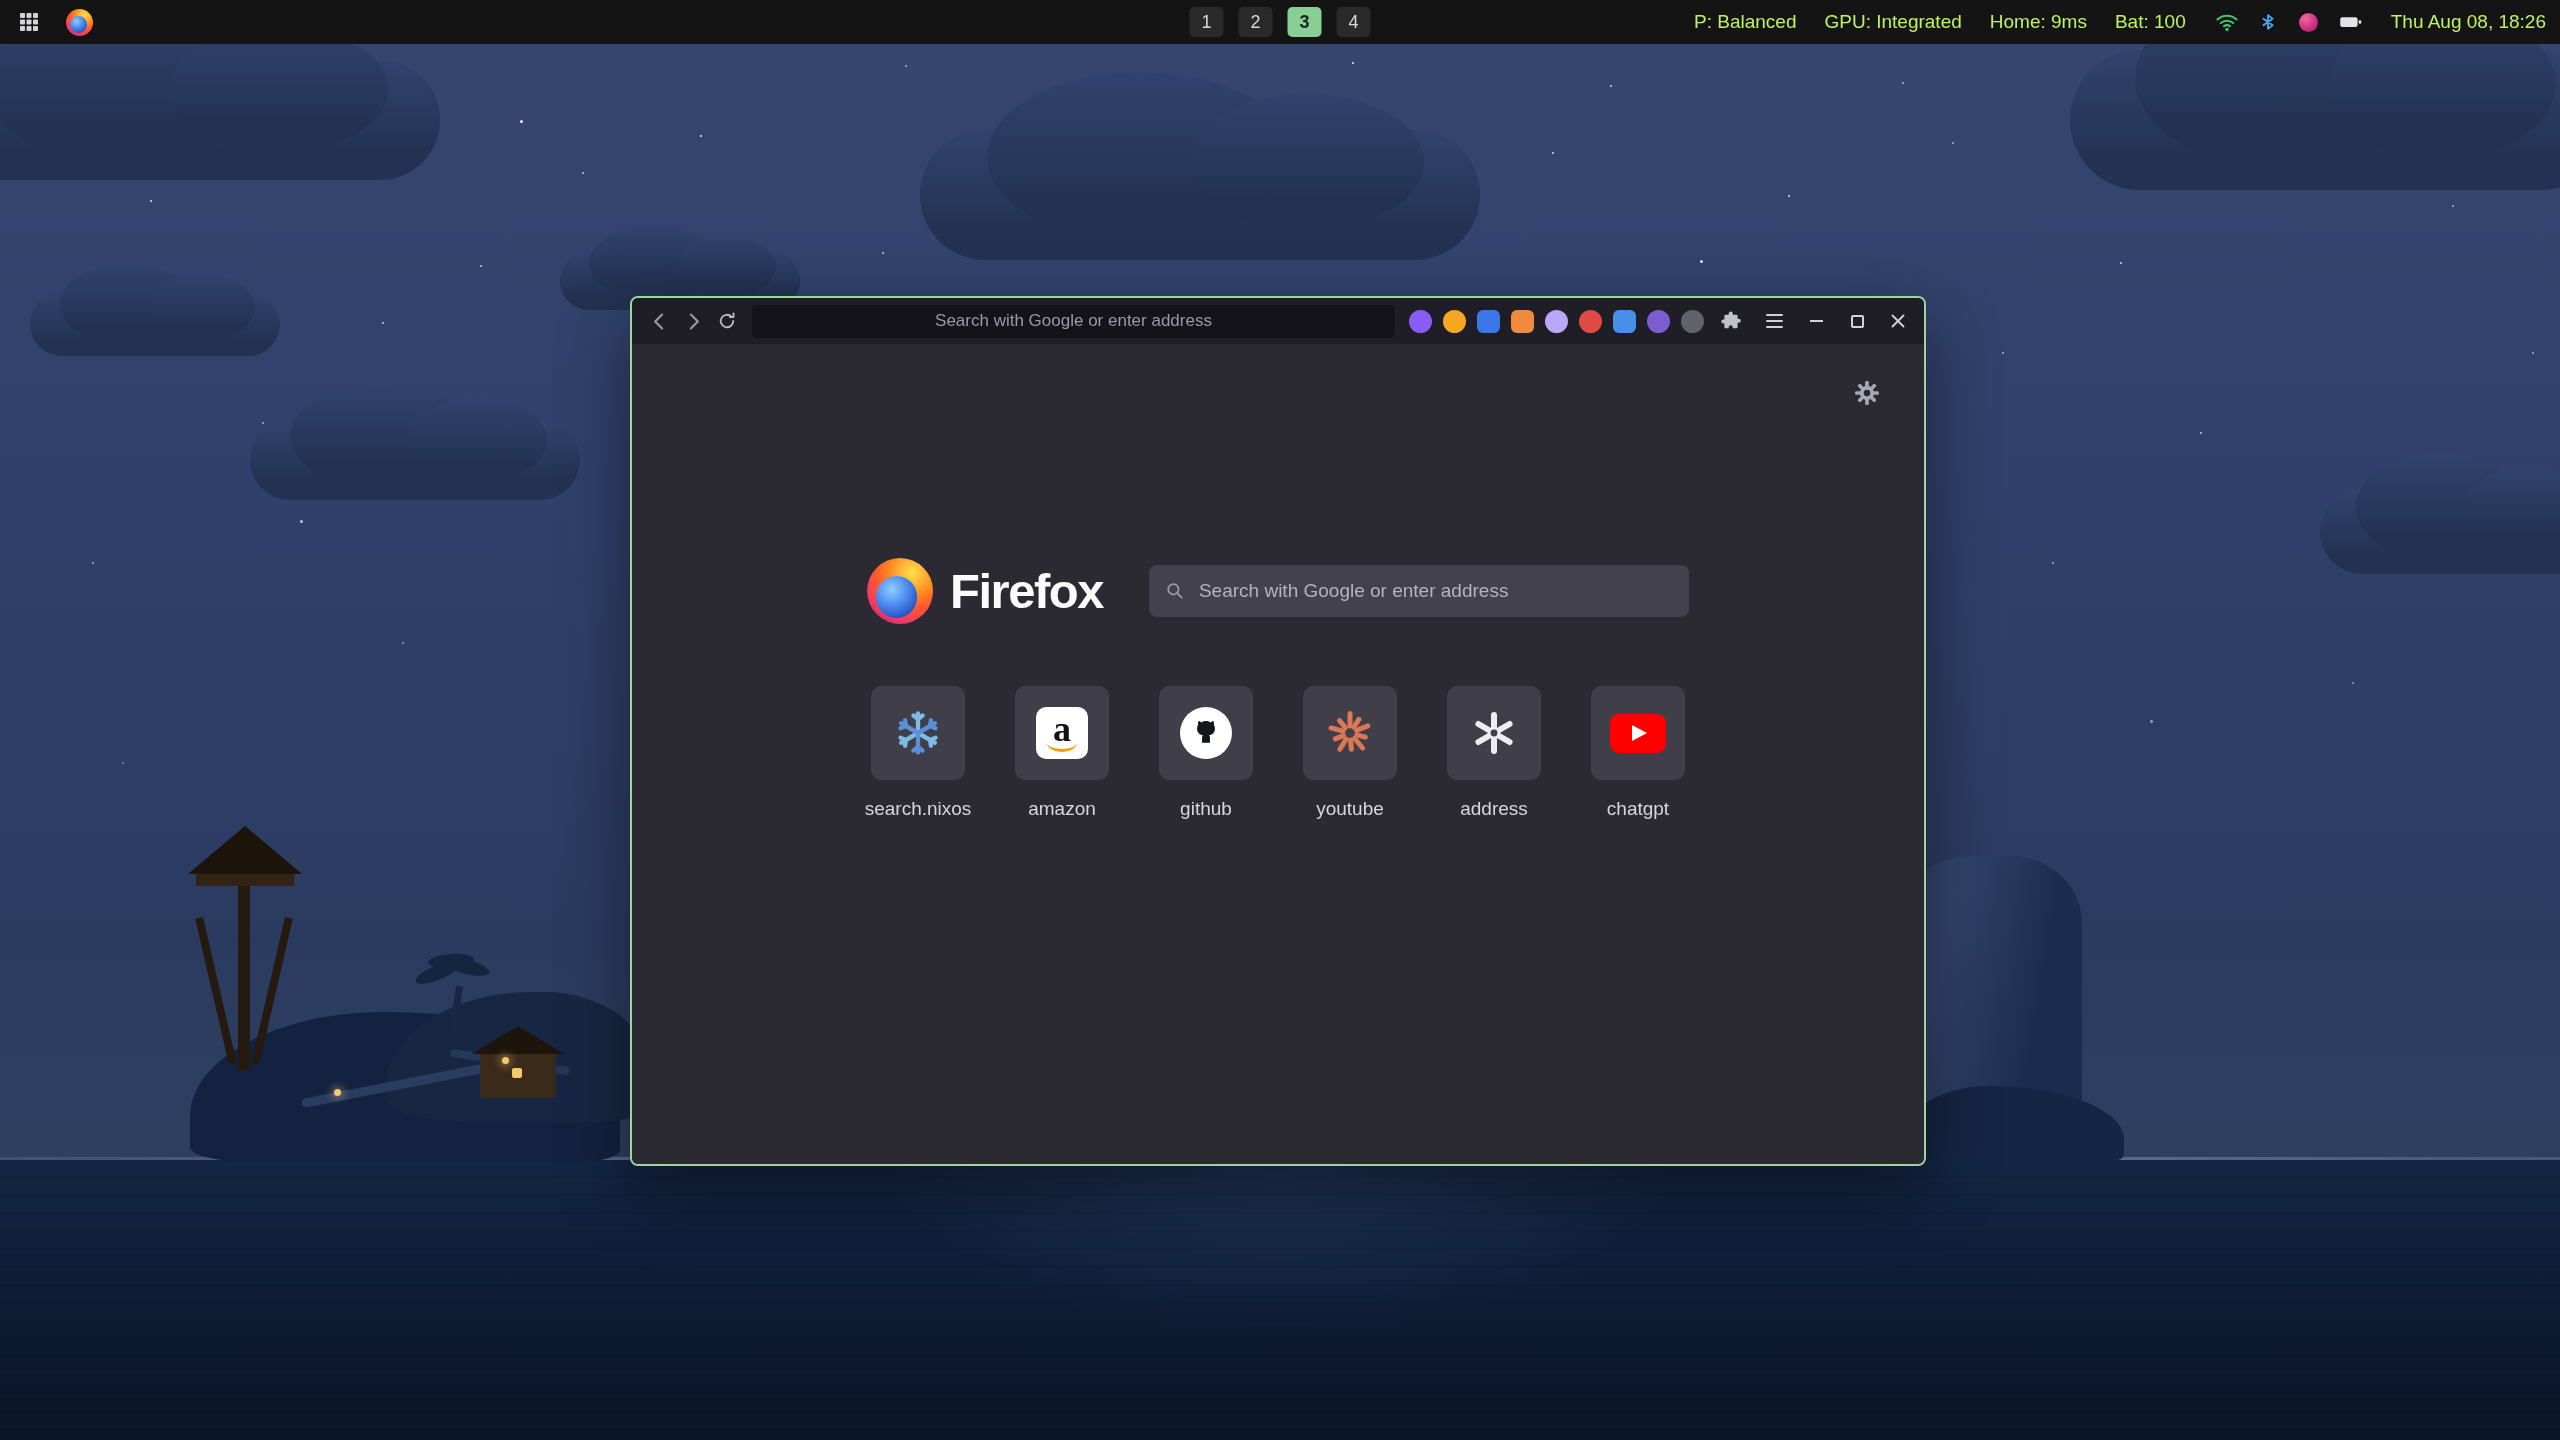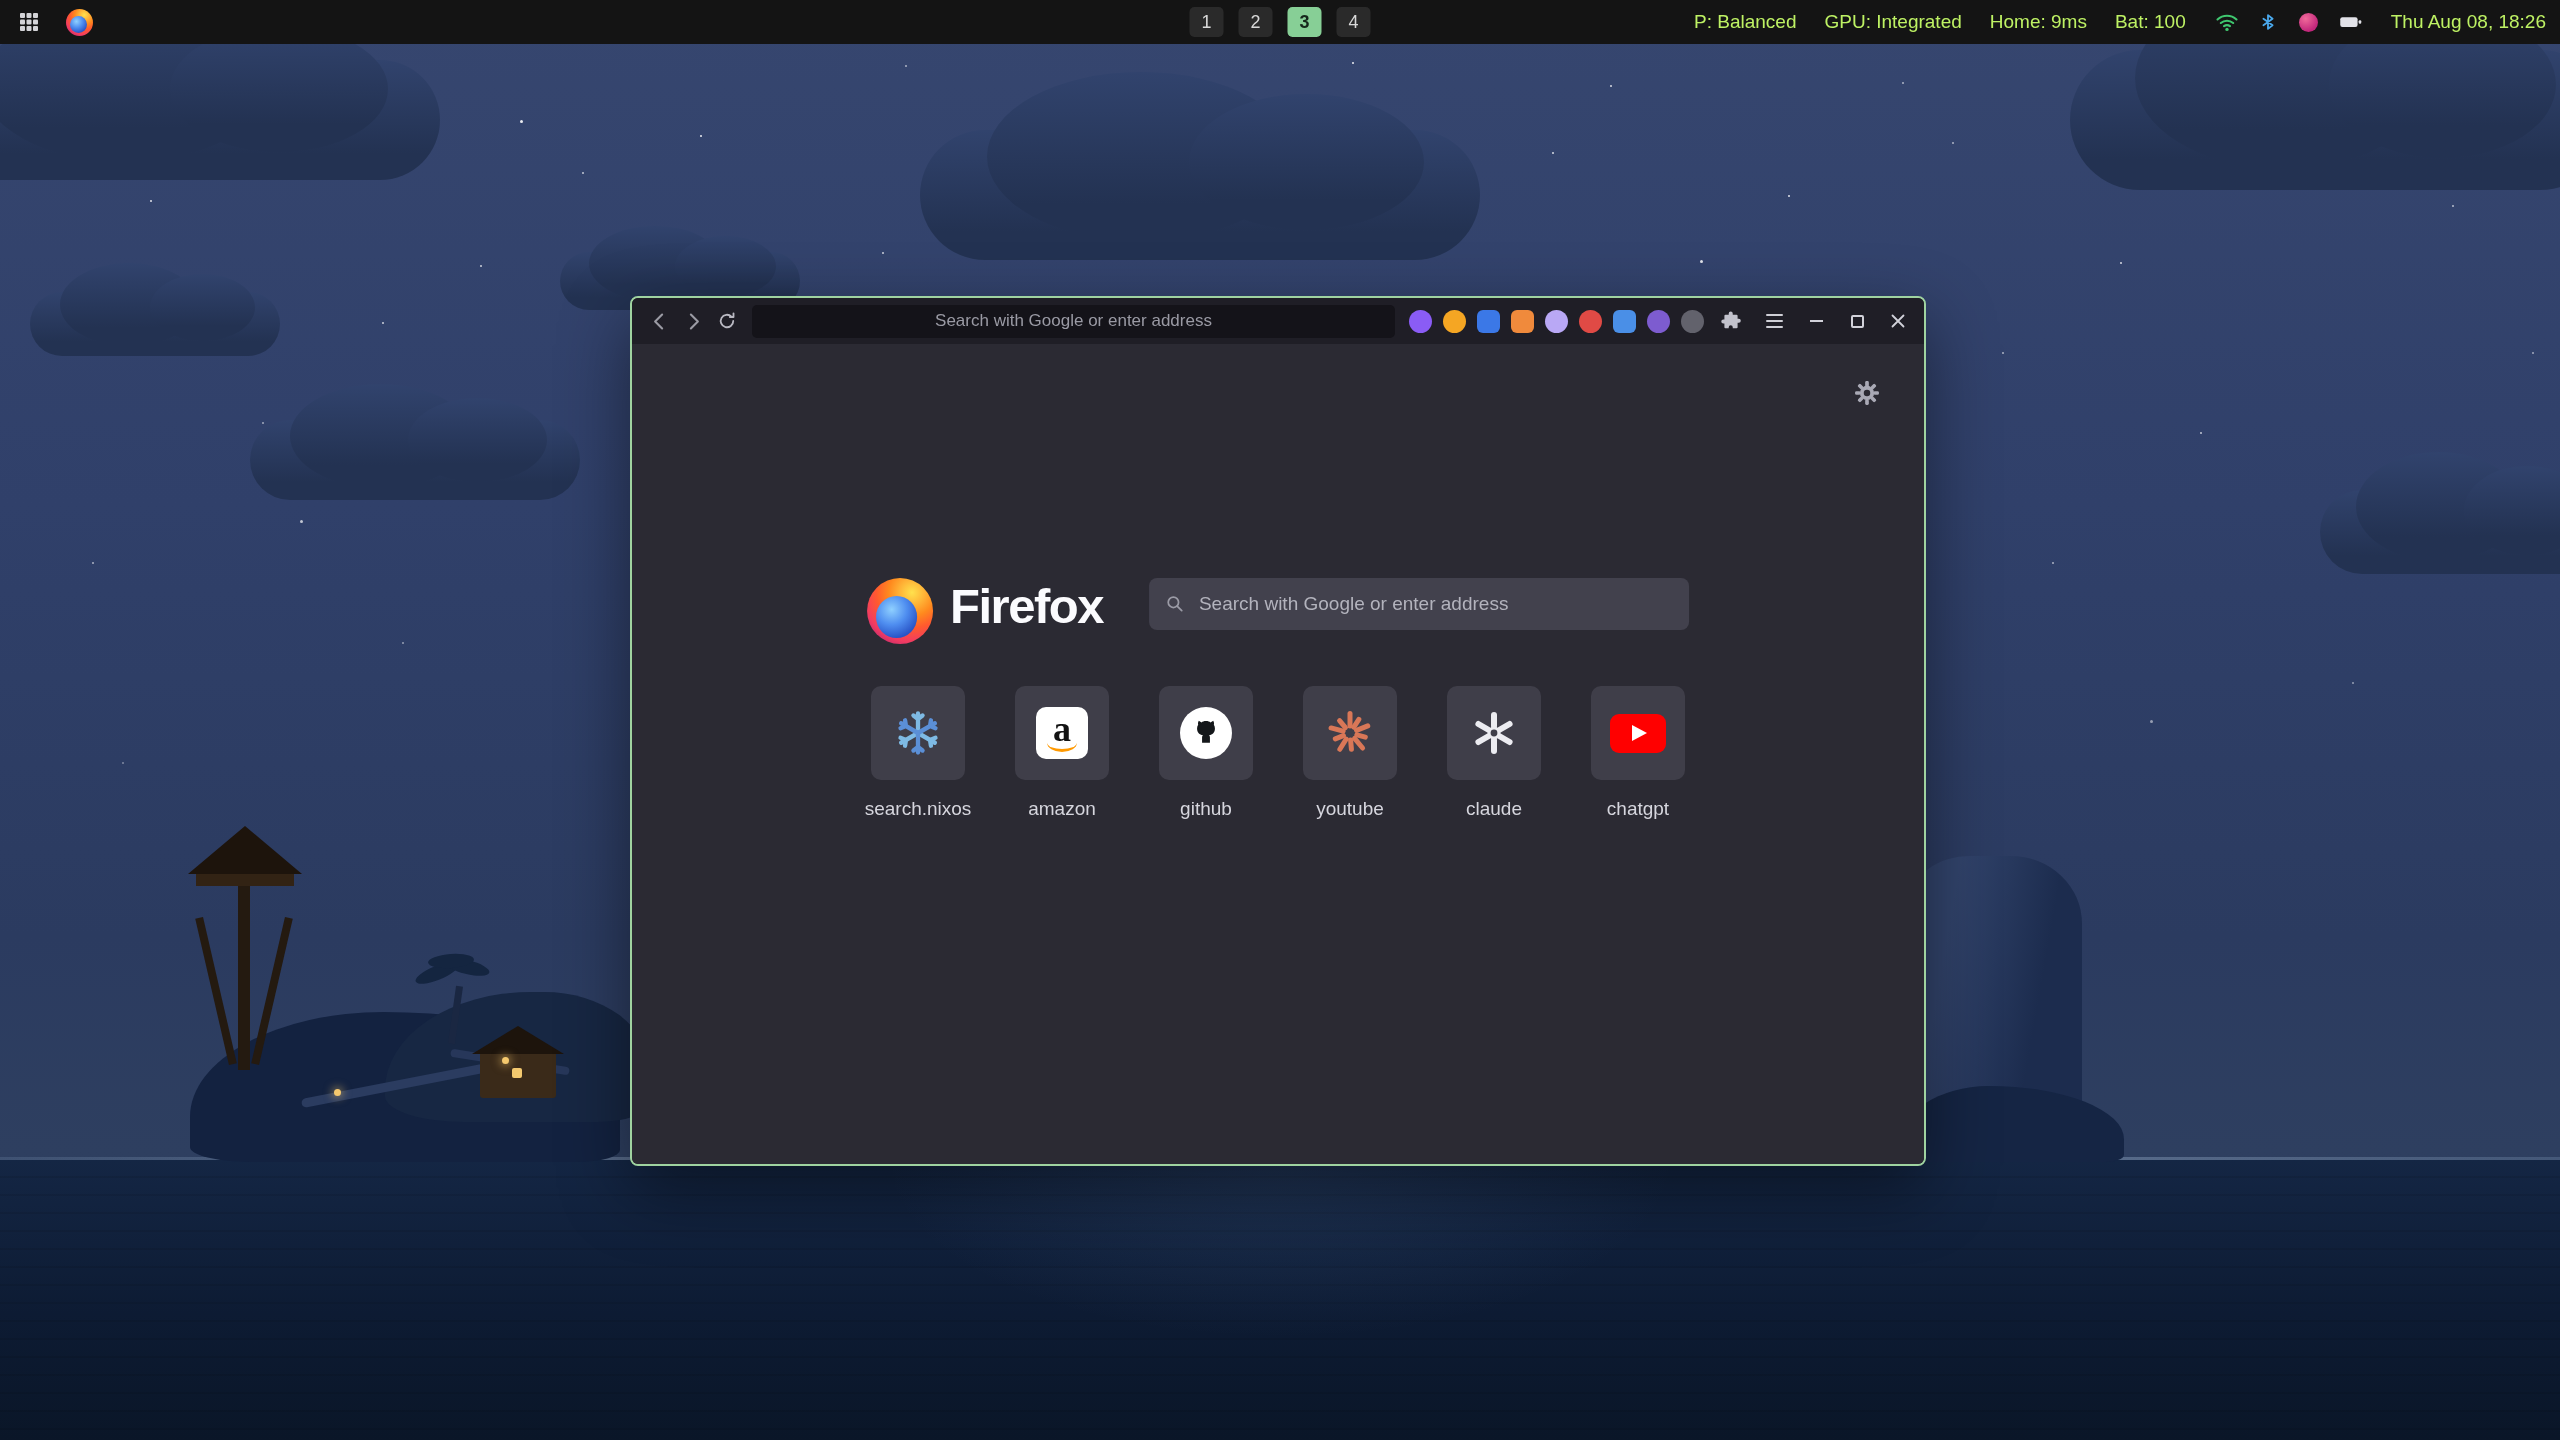--- a/index.html
+++ b/index.html
@@ -141,21 +141,21 @@
 
   .tabbar{height:35px;flex:none;background:#1a1920;display:flex;align-items:center;padding:0 9px;}
   .tab{height:28px;min-width:172px;background:#2b2a33;border-radius:5px;display:flex;align-items:center;
     gap:9px;padding:0 12px;color:#f0f0f4;font-size:17px;}
   .newtab-btn{width:27px;height:27px;margin-left:8px;border-radius:5px;display:flex;align-items:center;
     justify-content:center;color:#c9c9d2;font-size:21px;line-height:1;}
   .tabs-chevron{margin-left:auto;width:28px;height:28px;display:flex;align-items:center;justify-content:center;border-radius:5px;}
 
   .content{flex:1;position:relative;background:#2b2a33;}
   .gear{position:absolute;top:34px;right:42px;width:30px;height:30px;display:flex;align-items:center;justify-content:center;border-radius:5px;}
-  .brand-row{position:absolute;top:234px;left:50%;transform:translateX(-50%);display:flex;align-items:flex-start;}
+  .brand-row{position:absolute;top:214px;left:50%;transform:translateX(-50%);display:flex;align-items:center;}
   .wordmark{font-size:49px;font-weight:700;color:#fbfbfe;margin-left:17px;letter-spacing:-1.5px;}
   .search-box{margin-left:46px;width:540px;height:52px;background:#42414d;border-radius:8px;
     display:flex;align-items:center;padding:0 16px;gap:12px;}
   .search-input{flex:1;background:transparent;border:0;outline:0;color:#e6e6ea;font-size:19px;font-family:inherit;}
   .search-input::placeholder{color:#b3b3bd;}
 
   .shortcuts{position:absolute;top:342px;left:50%;transform:translateX(-50%);display:flex;gap:48px;}
   .shortcut{width:96px;display:flex;flex-direction:column;align-items:center;}
   .card{width:94px;height:94px;background:#3f3e49;border-radius:10px;display:flex;align-items:center;justify-content:center;}
   .sc-label{margin-top:18px;font-size:19px;color:#d6d6de;white-space:nowrap;}
@@ -430,21 +430,21 @@
               <rect x="-3" y="-21" width="6" height="17" rx="3" transform="rotate(60)"></rect>
               <rect x="-3" y="-21" width="6" height="17" rx="3" transform="rotate(120)"></rect>
               <rect x="-3" y="-21" width="6" height="17" rx="3" transform="rotate(180)"></rect>
               <rect x="-3" y="-21" width="6" height="17" rx="3" transform="rotate(240)"></rect>
               <rect x="-3" y="-21" width="6" height="17" rx="3" transform="rotate(300)"></rect>
               <circle r="6.5" fill="#ececf1"></circle>
               <circle r="3.4" fill="#3f3e49"></circle>
             </g>
           </svg>
         </div>
-        <div class="sc-label">claude</div>
+        <div class="sc-label">address</div>
       </div>
 
       <div class="shortcut">
         <div class="card">
           <div class="icon-yt"></div>
         </div>
         <div class="sc-label">chatgpt</div>
       </div>
 
     </div>

